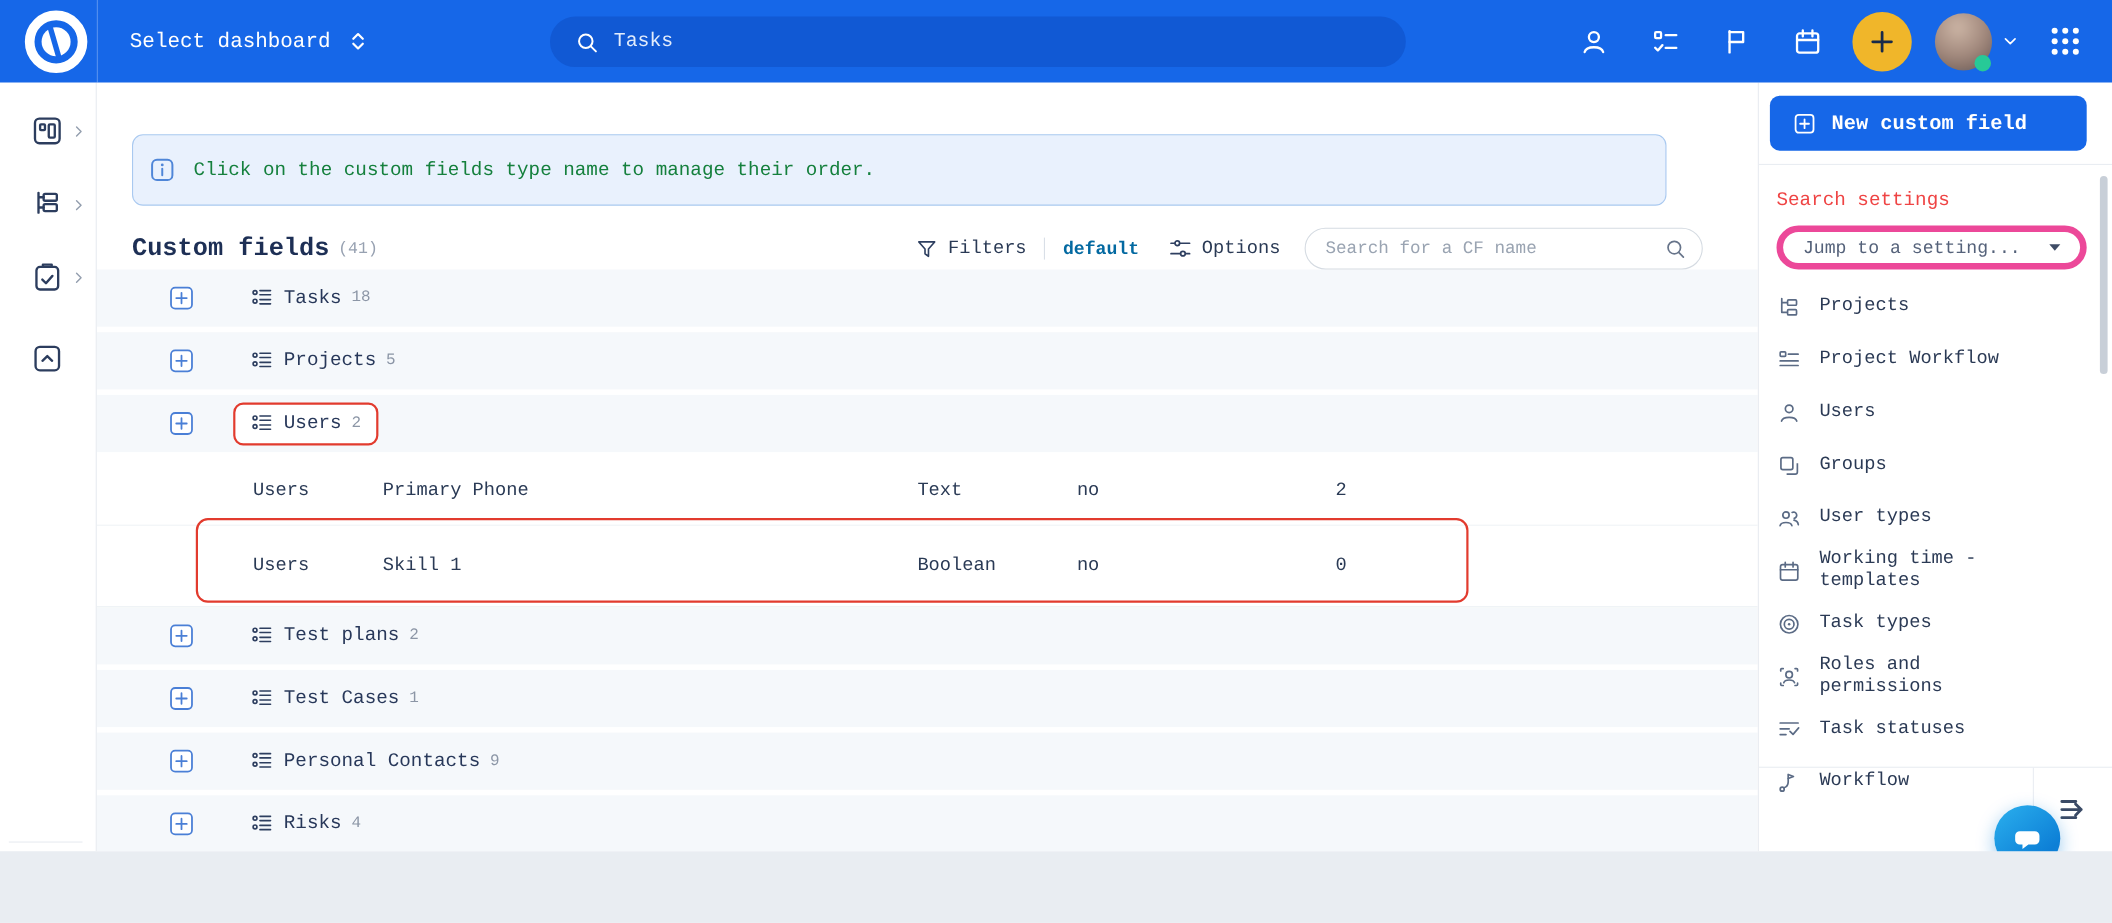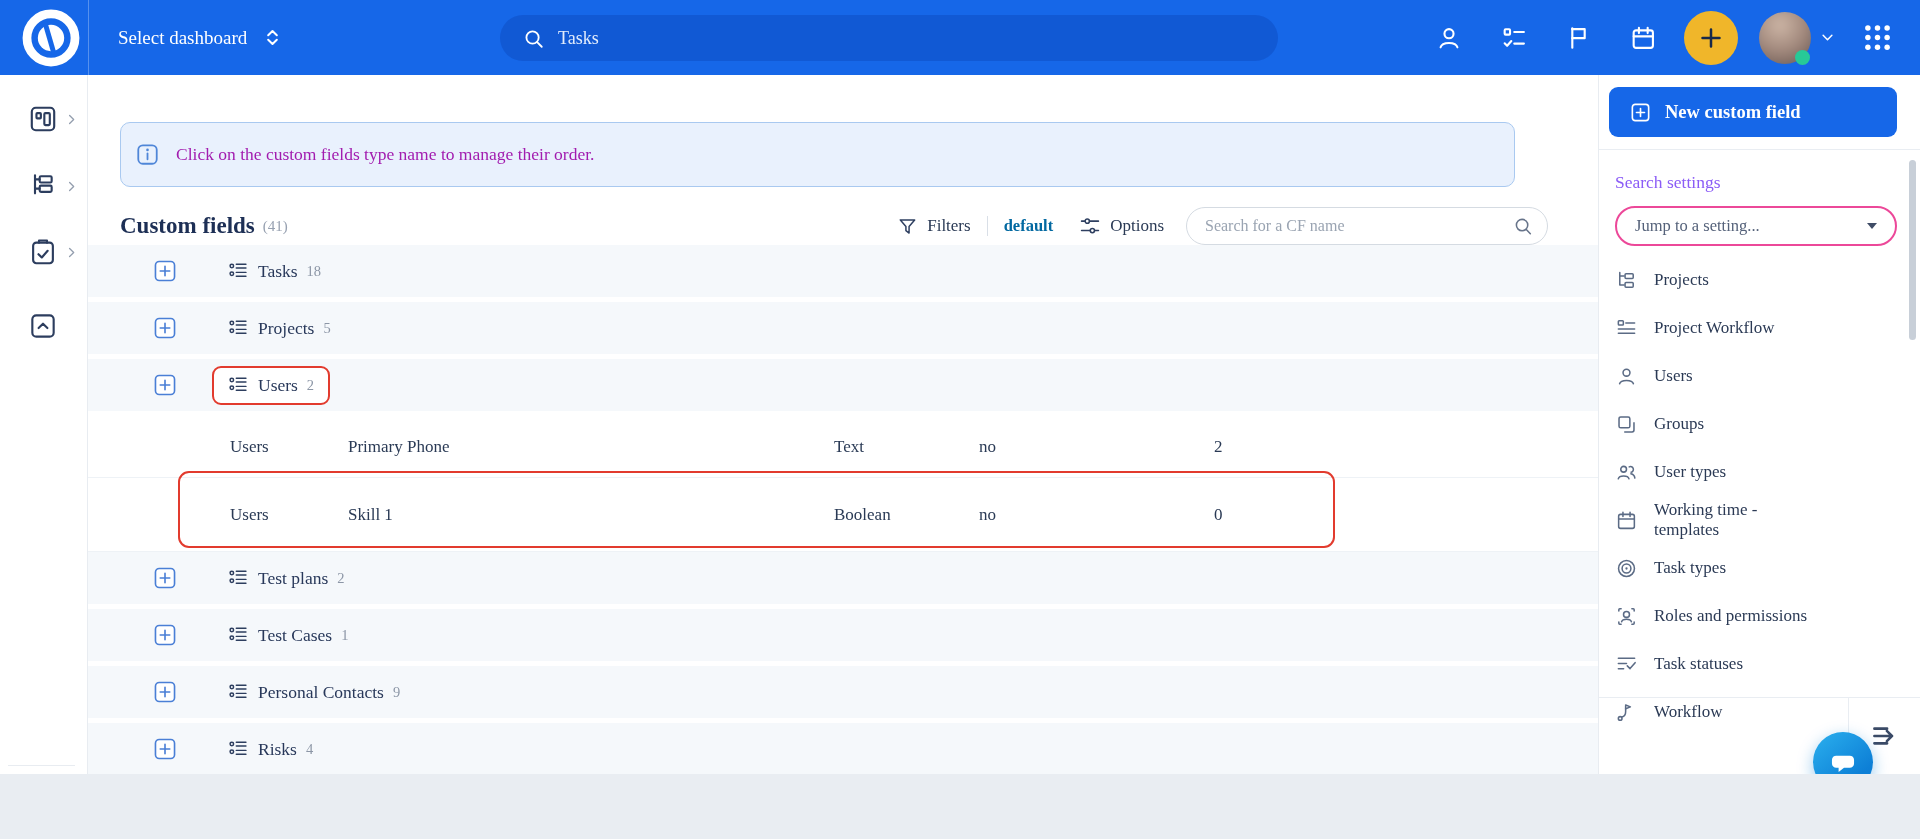--- a/index.html
+++ b/index.html
@@ -1,19 +1,19 @@
 <!DOCTYPE html>
 <html><head>
 <meta charset="utf-8">
 <style>
   * { margin:0; padding:0; box-sizing:border-box; }
   html,body { background:#e9edf2; }
   .screen {
     position:relative; width:1920px; height:774px; overflow:hidden;
-    background:#fff; font-family:Liberation Serif, serif;
+    background:#fff; font-family:Liberation Mono, monospace;
     color:#2a3a55;
   }
   svg { display:block; }
 
   
   .topbar { position:absolute; left:0; top:0; width:1920px; height:75px;
     background:#1667e8; display:flex; align-items:center; z-index:30; }
   .logo { margin-left:20px; width:62px; height:62px; }
   .hdr-sep { position:absolute; left:88px; top:0; bottom:0; width:1px; background:rgba(255,255,255,.28); }
   .dash-select { margin-left:36px; display:flex; align-items:center; gap:14px;
@@ -46,21 +46,21 @@
   .side-item .chev { margin-left:6px; color:#939eae; }
   .side-sep { position:absolute; left:8px; right:12px; top:690px; height:1px; background:#e8ecf1; }
   .side-expand { position:absolute; left:26px; top:708px; background:none; border:none;
     cursor:pointer; color:#3a4a66; padding:0; }
 
   
   .main { position:absolute; left:88px; top:75px; right:322px; bottom:0; background:#fff; overflow:hidden; }
   .banner { margin:47px 83px 0 32px; height:65px; background:#e9f1fd;
     border:1px solid #a9c9f0; border-radius:10px; display:flex; align-items:center;
     gap:15px; padding-left:13px; }
-  .banner-text { font-size:17.5px; color:#a21caf; }
+  .banner-text { font-size:17.5px; color:#15803d; }
   .head-row { margin:20px 50px 0 32px; display:flex; align-items:center; }
   .page-title { font-size:23px; font-weight:700; color:#1d2f55; }
   .page-count { margin-left:8px; font-size:15px; color:#97a1b1; }
   .toolbar { margin-left:auto; display:flex; align-items:center; }
   .tb-btn { display:flex; align-items:center; gap:9px; background:none; border:none;
     cursor:pointer; font-family:inherit; font-size:17px; color:#2a3a55; }
   .tb-sep { width:1px; height:20px; background:#d9dfe7; margin:0 16px; }
   .default-link { background:none; border:none; cursor:pointer; font-family:inherit;
     font-size:16.5px; font-weight:600; color:#0369a1; }
   .options-btn { margin-left:26px; }
@@ -106,22 +106,22 @@
     border:2.5px solid #e23b2e; border-radius:11px; pointer-events:none; z-index:5; }
 
   
   .panel { position:absolute; right:0; top:75px; width:322px; bottom:0; background:#fff;
     border-left:1px solid #e8ecf1; z-index:20; }
   .new-cf-btn { margin:12px 20px 0 10px; width:288px; height:50px; border:none; cursor:pointer;
     background:#1667e8; border-radius:9px; display:flex; align-items:center; gap:13px;
     padding-left:20px; color:#fff; font-family:inherit; font-size:18.5px; font-weight:700; }
   .panel-sep { margin-top:12px; height:1px; background:#e9edf2; }
   .panel-body { padding:0 18px 0 16px; }
-  .panel-caption { margin-top:22px; font-size:17.5px; color:#8b5cf6; }
-  .jump-select { margin-top:13px; width:282px; height:40px; border:2px solid #ec4899;
+  .panel-caption { margin-top:22px; font-size:17.5px; color:#ef4444; }
+  .jump-select { margin-top:13px; width:282px; height:40px; border:6px solid #ec4899;
     border-radius:20px; background:#fff; cursor:pointer; display:flex; align-items:center;
     justify-content:space-between; padding:0 18px; font-family:inherit; }
   .jump-select span { font-size:16.5px; color:#55627a; }
   .caret { width:0; height:0; border-left:5.5px solid transparent; border-right:5.5px solid transparent;
     border-top:6.5px solid #3f4c66; }
   .s-list { margin-top:10px; }
   .s-item { display:flex; align-items:center; gap:16px; min-height:48px; cursor:pointer; }
   .s-item .s-ic { color:#5b6b85; flex:none; }
   .s-item .s-label { font-size:17px; color:#2b3a55; max-width:170px; line-height:1.18; }
   .panel-scroll { position:absolute; right:4px; top:85px; width:7px; height:180px;

